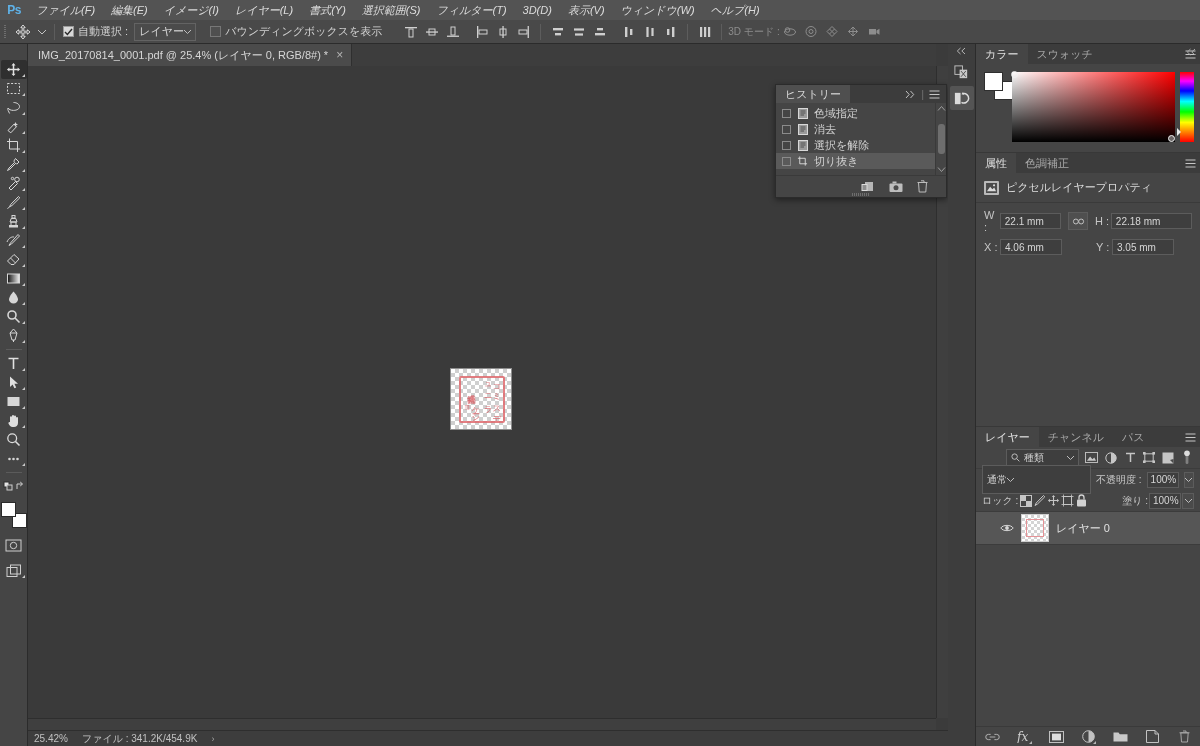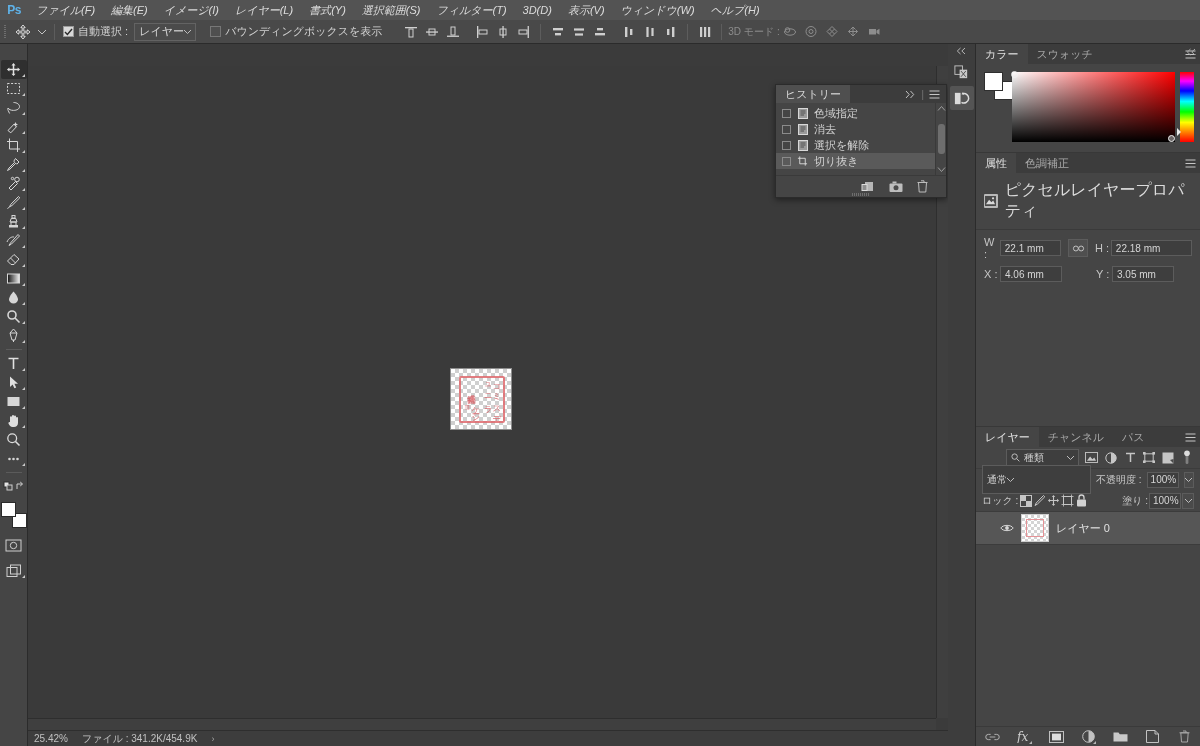--- a/index.html
+++ b/index.html
@@ -239,21 +239,21 @@
   
   .props-panel { background: #454545; height: 258px; border-top: 1px solid #383838; }
   .props-title {
     display: flex; align-items: center; gap: 7px; padding: 7px 0 7px 8px;
     border-bottom: 1px solid #3a3a3a;
   }
   .props-title .ico {
     width: 15px; height: 14px; background: #b9b9b9; border-radius: 1px;
     display: flex; align-items: center; justify-content: center;
   }
-  .props-title span { font-size: 16px; color: #dcdcdc; }
+  .props-title span { font-size: 11px; color: #dcdcdc; }
   .props-row { display: flex; align-items: center; padding: 6px 8px 0 8px; gap: 0; }
   .field-lbl { font-size: 11px; color: #c5c5c5; width: 16px; }
   .field-box {
     height: 16px; background: #3e3e3e; border: 1px solid #5c5c5c;
     display: flex; align-items: center; padding: 0 4px;
     font-size: 10px; color: #d6d6d6;
   }
   .link-btn {
     width: 20px; height: 18px; background: #4f4f4f; border: 1px solid #5c5c5c;
     display: flex; align-items: center; justify-content: center; margin: 0 7px;
@@ -499,20 +499,26 @@
         </svg>
     </div>
     <div class="align-ico">
       <svg width="15" height="13" viewBox="0 0 15 13">
           <rect x="2" y="4" width="7" height="5.5" fill="#8d8d8d"></rect>
           <path d="M9.5 5.5 L12.5 3.8 L12.5 9.8 L9.5 8 Z" fill="#8d8d8d"></path>
         </svg>
     </div>
   </div>
 
+  <div class="tabstrip">
+    <div class="doctab">
+      <span>IMG_20170814_0001.pdf @ 25.4% (レイヤー 0, RGB/8#) *</span>
+      <span class="tab-close">×</span>
+    </div>
+  </div>
 
   <div class="toolbar">
     <div class="tool sel">
       <svg width="15" height="15" viewBox="0 0 16 16">
           <path d="M8 1 L10.2 3.6 H8.8 V7.2 H12.4 V5.8 L15 8 L12.4 10.2 V8.8 H8.8 V12.4 H10.2 L8 15 L5.8 12.4 H7.2 V8.8 H3.6 V10.2 L1 8 L3.6 5.8 V7.2 H7.2 V3.6 H5.8 Z" fill="#e0e0e0"></path>
         </svg>
       <i class="tri"></i>
     </div>
     <div class="tool">
       <svg width="15" height="13" viewBox="0 0 15 13">

